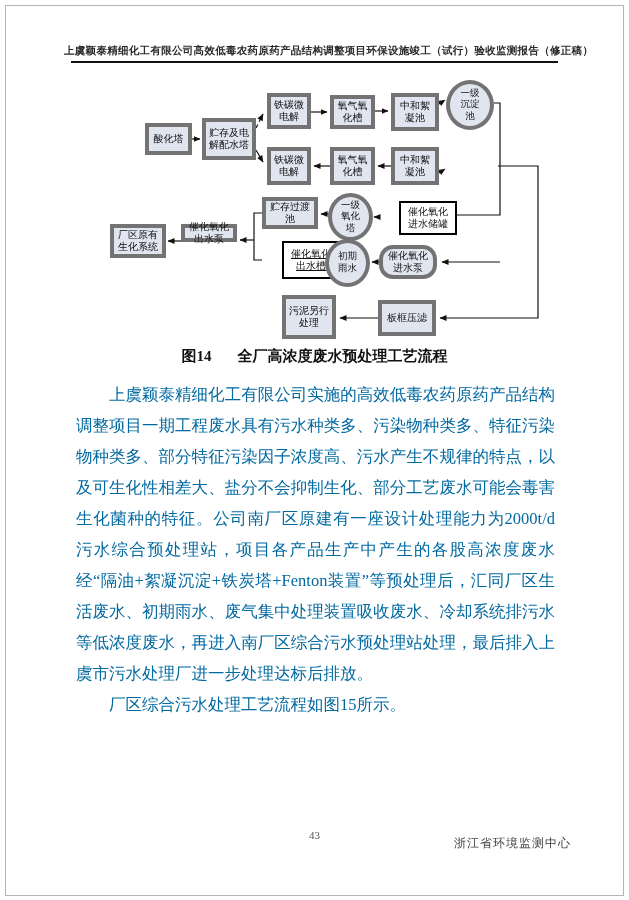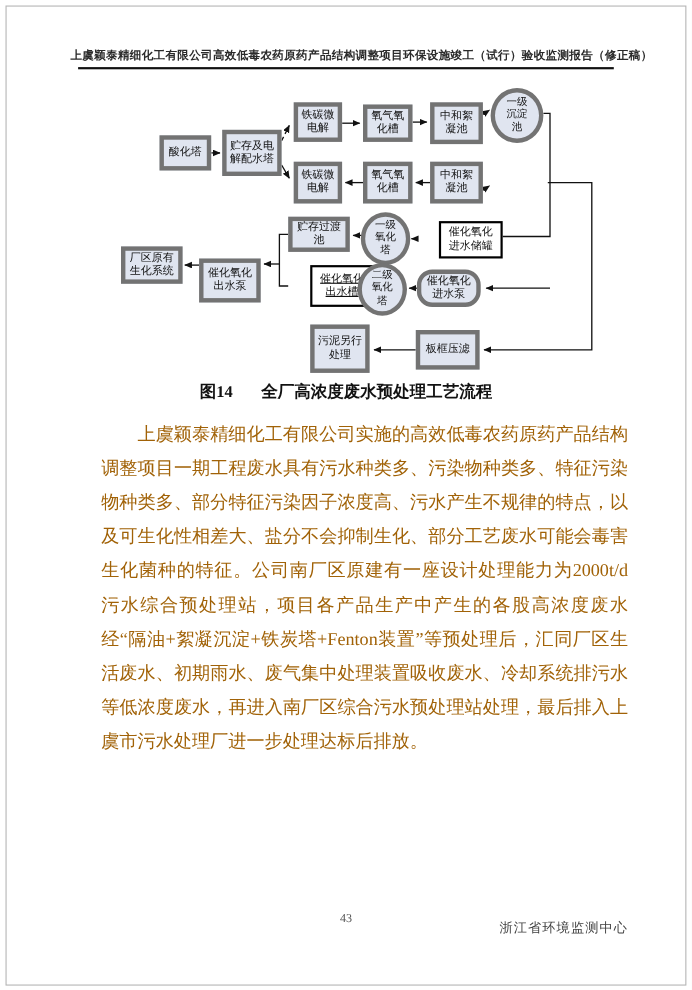--- a/index.html
+++ b/index.html
@@ -24,21 +24,21 @@
   .node.bold{border:2.5px solid #000;background:#ffffff;margin-left:20px;}
   .node.ellipse{border-radius:50%;}
   .node .lbl{display:block;}
   .caption{
     position:absolute;top:347px;left:0;width:629px;text-align:center;
     font-size:15px;font-weight:bold;color:#111;
   }
   .caption .cap-label{margin-right:26px;}
   .body-text{
     position:absolute;top:379px;left:76px;width:479px;
-    font-size:16.5px;line-height:31px;text-align:justify;color:#a16207;margin-left:16px;
+    font-size:16.5px;line-height:31px;text-align:justify;color:#0369a1;
   }
   .body-text p{margin:0;text-indent:2em;}
   .page-number{
     position:absolute;top:829px;left:0;width:629px;text-align:center;
     font-size:11px;color:#555;
   }
   .footer-org{
     position:absolute;top:835px;right:58px;font-size:12px;color:#3f3f3f;letter-spacing:1px;
   }
 </style>
@@ -106,34 +106,34 @@
     <div class="node" style="left:391px;top:147px;width:48px;height:38px;">
         <span class="lbl" style="width:36px;">中和絮凝池</span>
       </div>
     <div class="node ellipse" style="left:446px;top:80px;width:48px;height:50px;font-size:9.5px;">
         <span class="lbl" style="width:22px;">一级沉淀池</span>
       </div>
 
     <div class="node" style="left:110px;top:224px;width:56px;height:34px;">
         <span class="lbl" style="width:44px;">厂区原有生化系统</span>
       </div>
-    <div class="node" style="left:181px;top:235px;width:56px;height:40px;">
+    <div class="node" style="left:181px;top:224px;width:56px;height:18px;">
         <span class="lbl" style="width:44px;">催化氧化出水泵</span>
       </div>
     <div class="node" style="left:262px;top:197px;width:56px;height:32px;">
         <span class="lbl" style="width:44px;">贮存过渡池</span>
       </div>
     <div class="node bold" style="left:262px;top:241px;width:58px;height:38px;text-decoration:underline;">
         <span class="lbl" style="width:44px;">催化氧化出水槽</span>
       </div>
     <div class="node ellipse" style="left:328px;top:193px;width:45px;height:48px;font-size:9.5px;">
         <span class="lbl" style="width:22px;">一级氧化塔</span>
       </div>
     <div class="node ellipse" style="left:325px;top:239px;width:45px;height:48px;font-size:9.5px;">
-        <span class="lbl" style="width:22px;">二级氧化塔</span>
+        <span class="lbl" style="width:22px;">初期雨水</span>
       </div>
     <div class="node bold" style="left:379px;top:201px;width:58px;height:34px;">
         <span class="lbl" style="width:46px;">催化氧化进水储罐</span>
       </div>
     <div class="node" style="left:379px;top:245px;width:58px;height:34px;border-radius:14px;">
         <span class="lbl" style="width:44px;">催化氧化进水泵</span>
       </div>
 
     <div class="node" style="left:378px;top:300px;width:58px;height:36px;">
         <span class="lbl">板框压滤</span>
@@ -142,17 +142,18 @@
         <span class="lbl" style="width:44px;">污泥另行处理</span>
       </div>
   </div>
 
   <div class="caption">
     <span class="cap-label">图14</span><span>全厂高浓度废水预处理工艺流程</span>
   </div>
 
   <div class="body-text">
     <p>上虞颖泰精细化工有限公司实施的高效低毒农药原药产品结构调整项目一期工程废水具有污水种类多、污染物种类多、特征污染物种类多、部分特征污染因子浓度高、污水产生不规律的特点，以及可生化性相差大、盐分不会抑制生化、部分工艺废水可能会毒害生化菌种的特征。公司南厂区原建有一座设计处理能力为2000t/d污水综合预处理站，项目各产品生产中产生的各股高浓度废水经“隔油+絮凝沉淀+铁炭塔+Fenton装置”等预处理后，汇同厂区生活废水、初期雨水、废气集中处理装置吸收废水、冷却系统排污水等低浓度废水，再进入南厂区综合污水预处理站处理，最后排入上虞市污水处理厂进一步处理达标后排放。</p>
+    <p>厂区综合污水处理工艺流程如图15所示。</p>
   </div>
 
   <div class="page-number">43</div>
   <div class="footer-org">浙江省环境监测中心</div>
 </div>
 
 </body></html>

